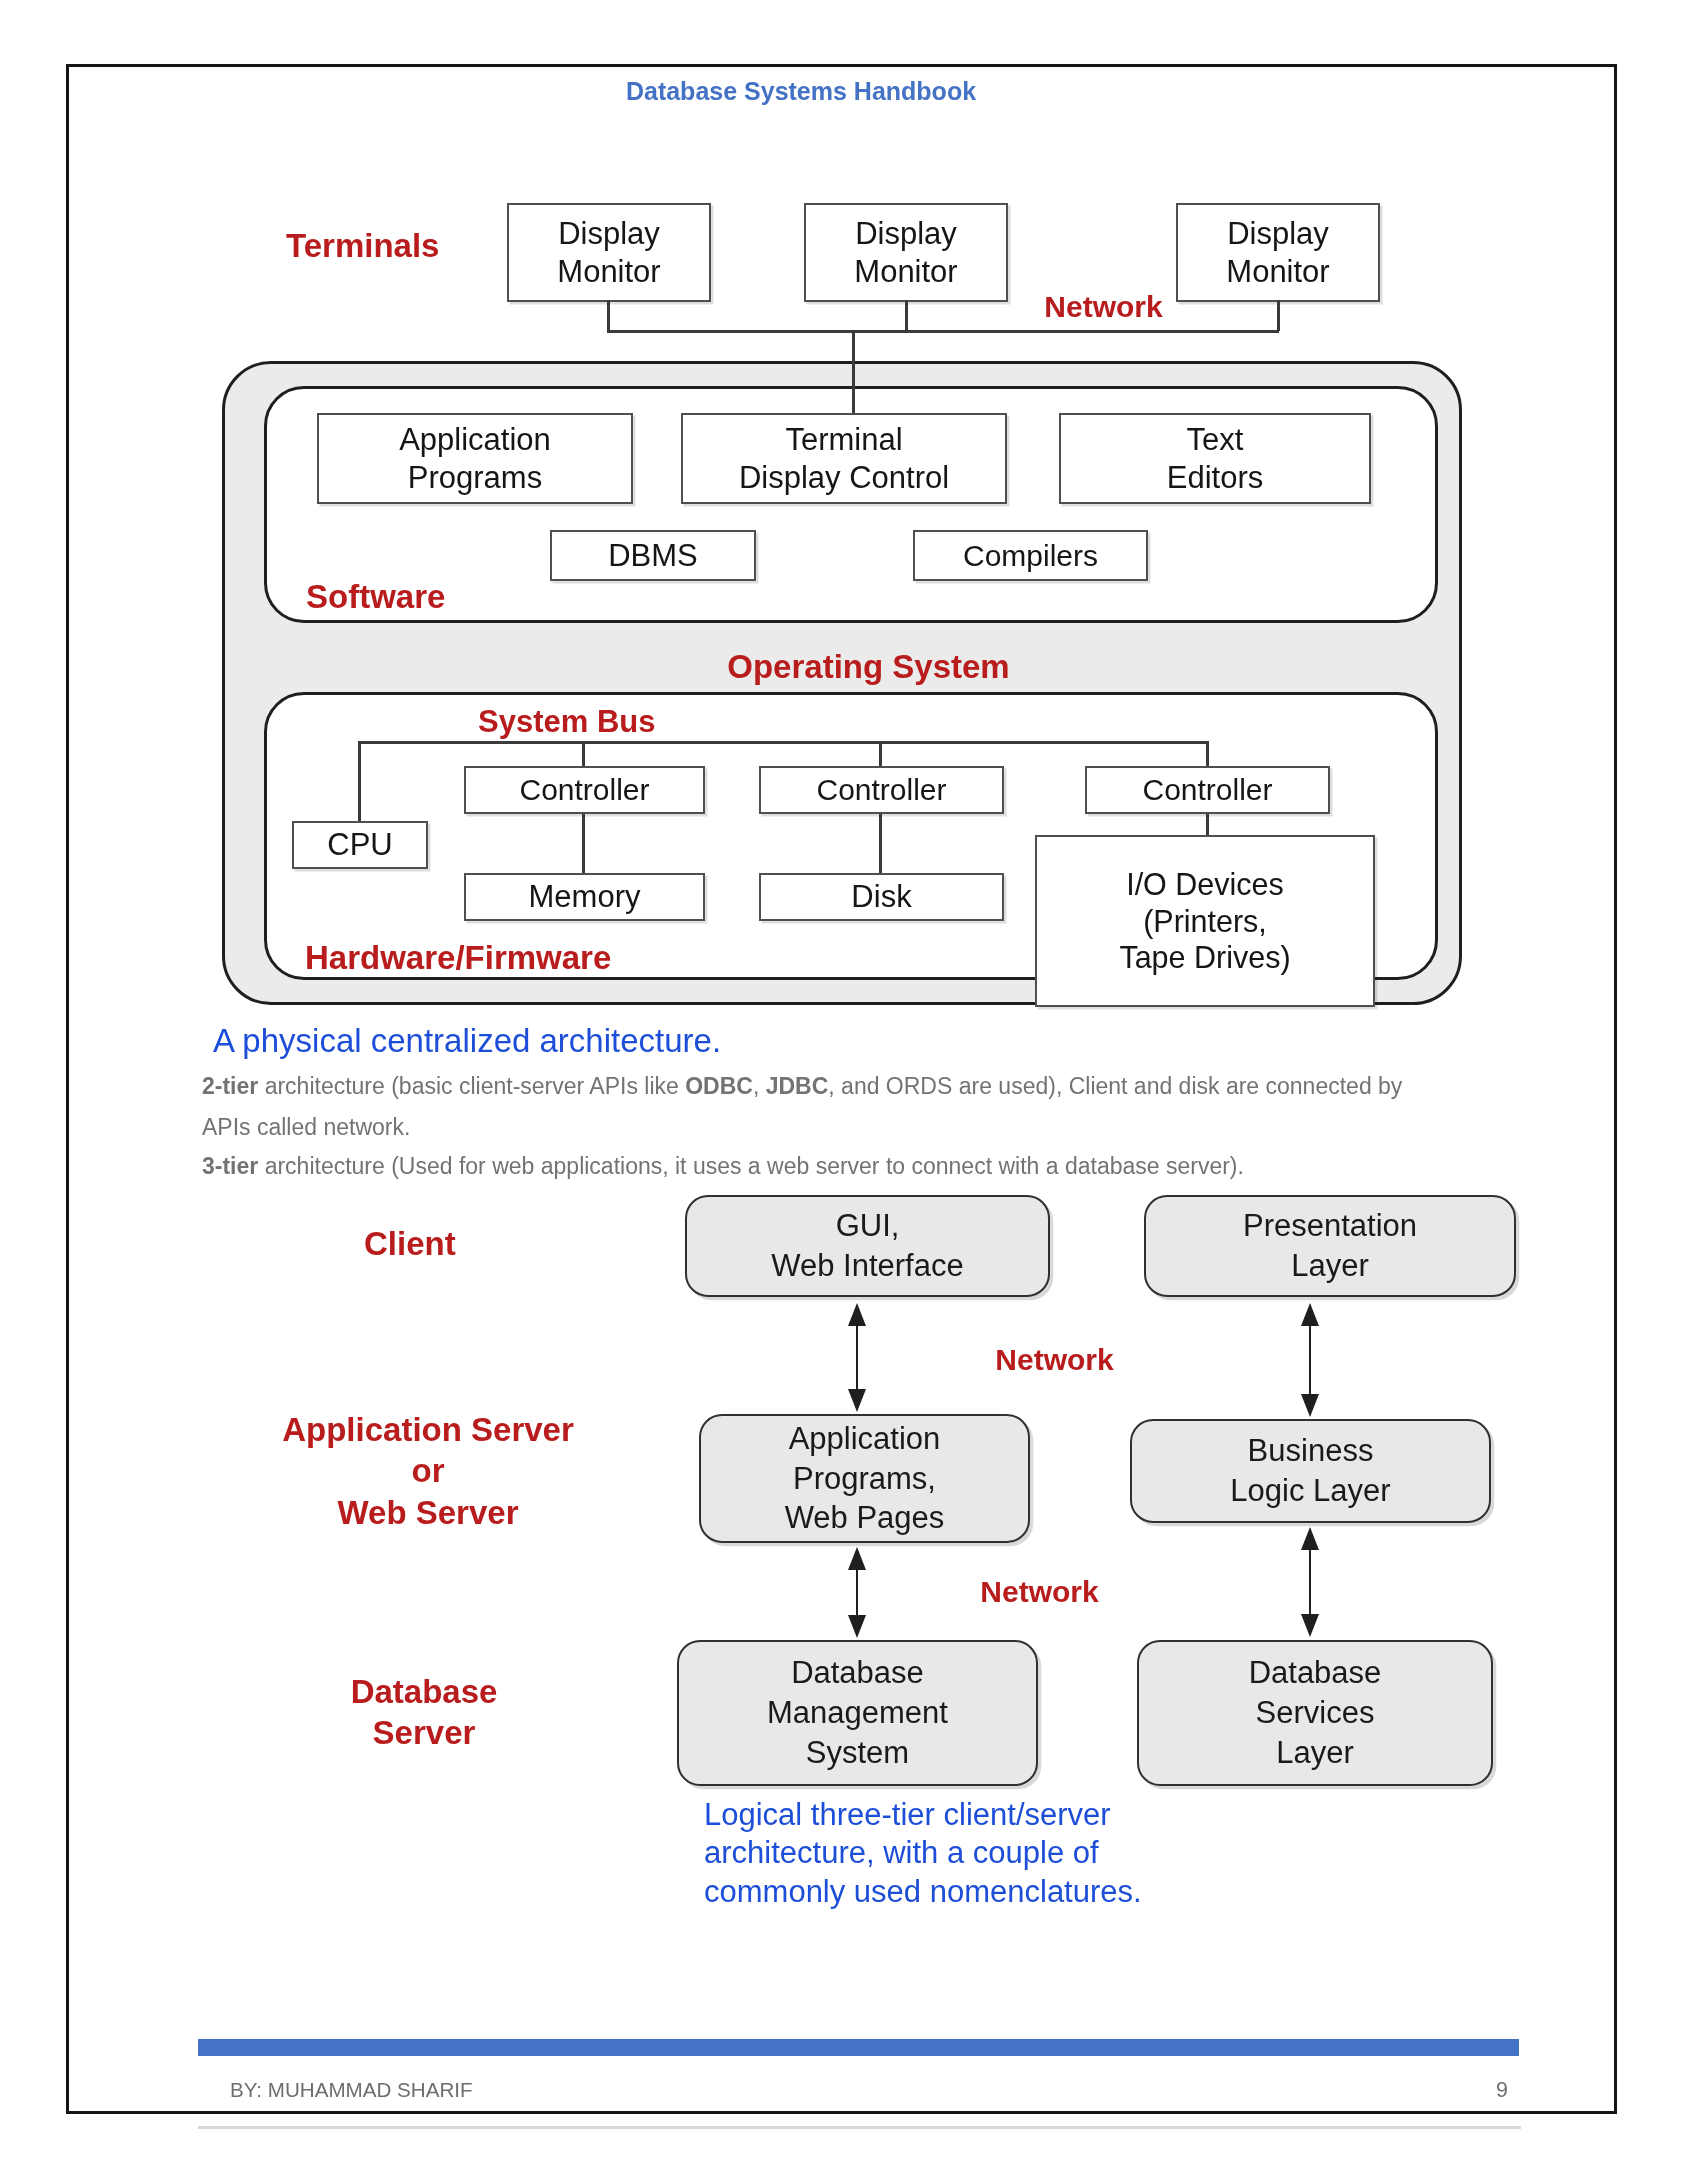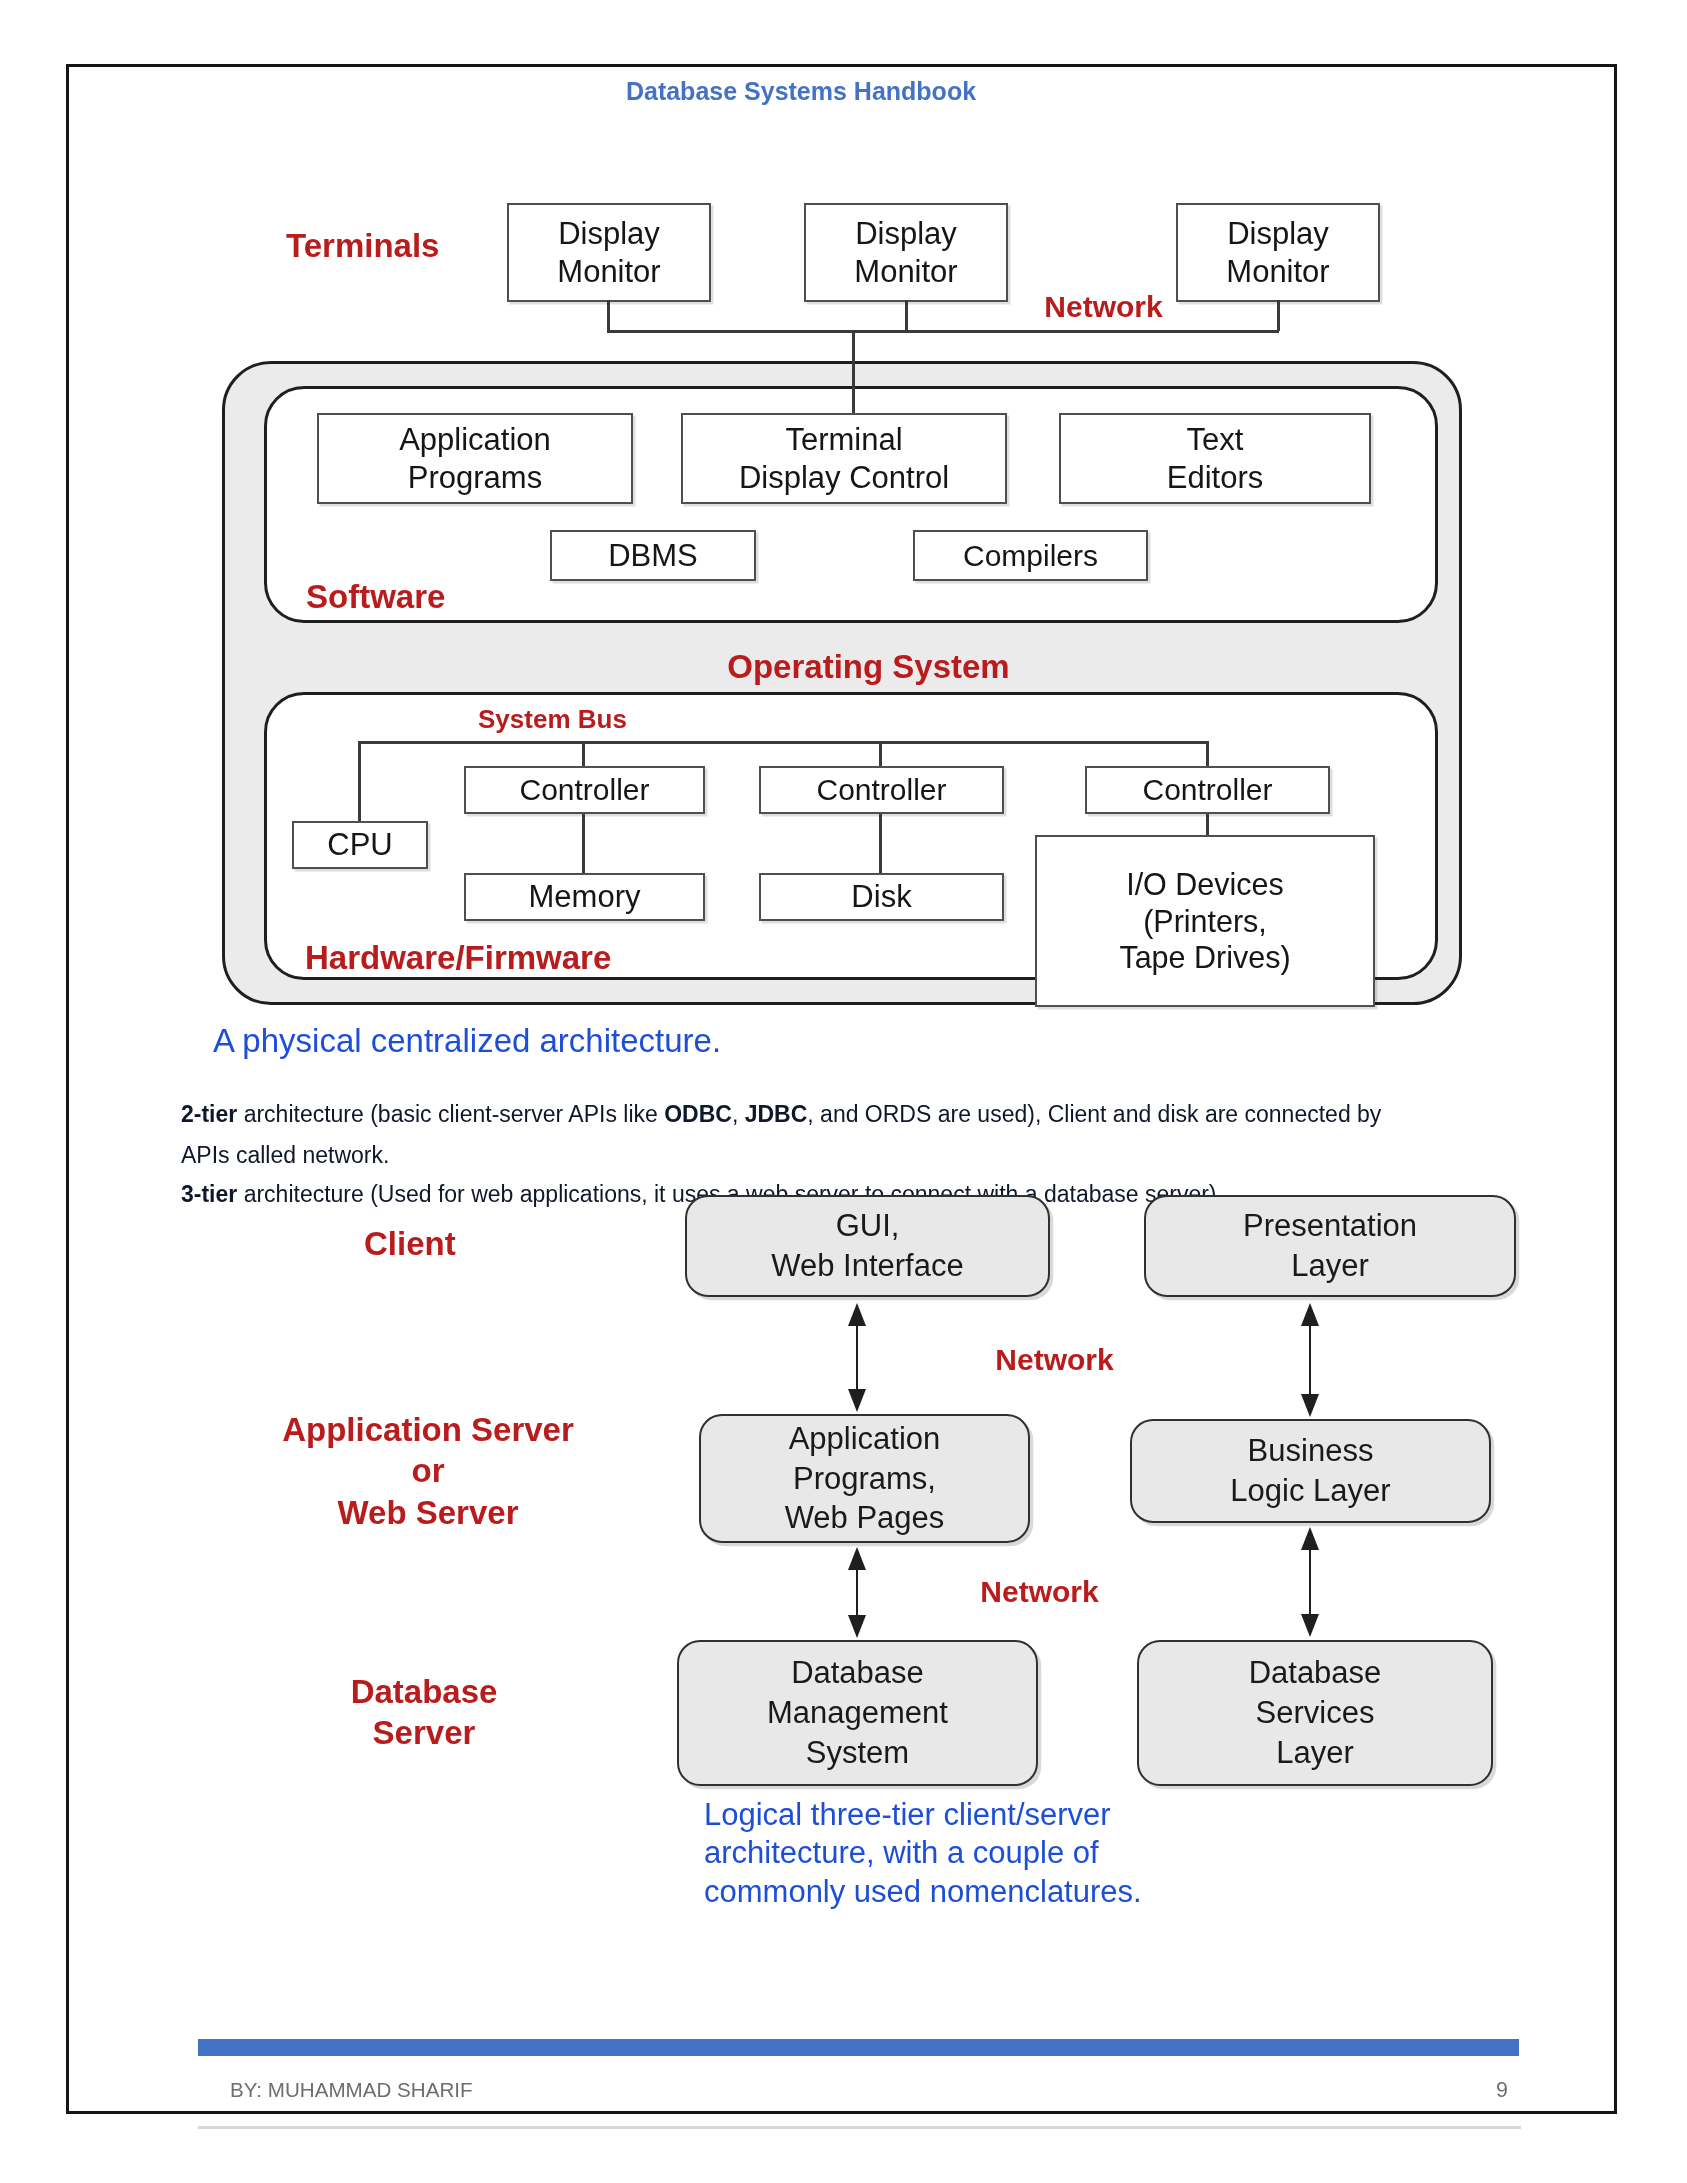--- a/index.html
+++ b/index.html
@@ -31,21 +31,21 @@
   
   .varrow{position:absolute;width:21.4px;margin-left:-10.7px;}
   .varrow::before{content:"";position:absolute;top:0;left:1.6px;width:0;height:0;
     border-left:9px solid transparent;border-right:9px solid transparent;
     border-bottom:23px solid #1f1f1f;}
   .varrow::after{content:"";position:absolute;bottom:0;left:1.6px;width:0;height:0;
     border-left:9px solid transparent;border-right:9px solid transparent;
     border-top:23px solid #1f1f1f;}
   .varrow .shaft{position:absolute;left:9.5px;top:18px;bottom:18px;width:2.5px;background:#1f1f1f;}
   
-  .body-line{position:absolute;left:181px;font-size:23px;color:#0f172a;white-space:nowrap;margin-top:28px;}
+  .body-line{position:absolute;left:202px;font-size:23px;color:#737373;white-space:nowrap;}
   .body-line b{font-weight:700;}
   
   .footer-bar{position:absolute;left:198px;top:2039px;width:1321px;height:17.3px;background:#4472C4;}
   .footer-text{position:absolute;top:2078px;font-size:20.6px;color:#6e6e6e;}
   .footer-shadow{position:absolute;left:198px;top:2126px;width:1323px;height:3.3px;background:#d8d8d8;}
 </style>
 </head>
 <body>
 
 <div class="page-border"></div>
@@ -78,21 +78,21 @@
 Display Control</div>
 <div class="bx" style="left:1059px;top:413px;width:312px;height:91px;">Text
 Editors</div>
 <div class="bx" style="left:550px;top:530px;width:206px;height:51px;">DBMS</div>
 <div class="bx" style="left:913px;top:530px;width:235px;height:51px;font-size:30px;">Compilers</div>
 
 <div class="lbl" style="left:306px;top:578px;font-size:33px;">Software</div>
 <div class="lbl" style="left:685px;top:648px;width:367px;text-align:center;font-size:33px;">Operating System</div>
 
 <div class="round-big" style="left:264px;top:692px;width:1174px;height:288px;background:#ffffff;border-radius:40px;"></div>
-<div class="lbl" style="left:478px;top:704px;font-size:26px;">System Bus</div>
+<div class="lbl" style="left:478px;top:704px;font-size:31px;">System Bus</div>
 
 <div class="hline" style="left:360px;top:741px;width:849px;"></div>
 <div class="vline" style="left:358px;top:741px;height:80px;"></div>
 <div class="vline" style="left:582px;top:741px;height:25px;"></div>
 <div class="vline" style="left:879px;top:741px;height:25px;"></div>
 <div class="vline" style="left:1206px;top:741px;height:25px;"></div>
 
 <div class="bx" style="left:464px;top:766px;width:241px;height:48px;font-size:30px;">Controller</div>
 <div class="bx" style="left:759px;top:766px;width:245px;height:48px;font-size:30px;">Controller</div>
 <div class="bx" style="left:1085px;top:766px;width:245px;height:48px;font-size:30px;">Controller</div>

